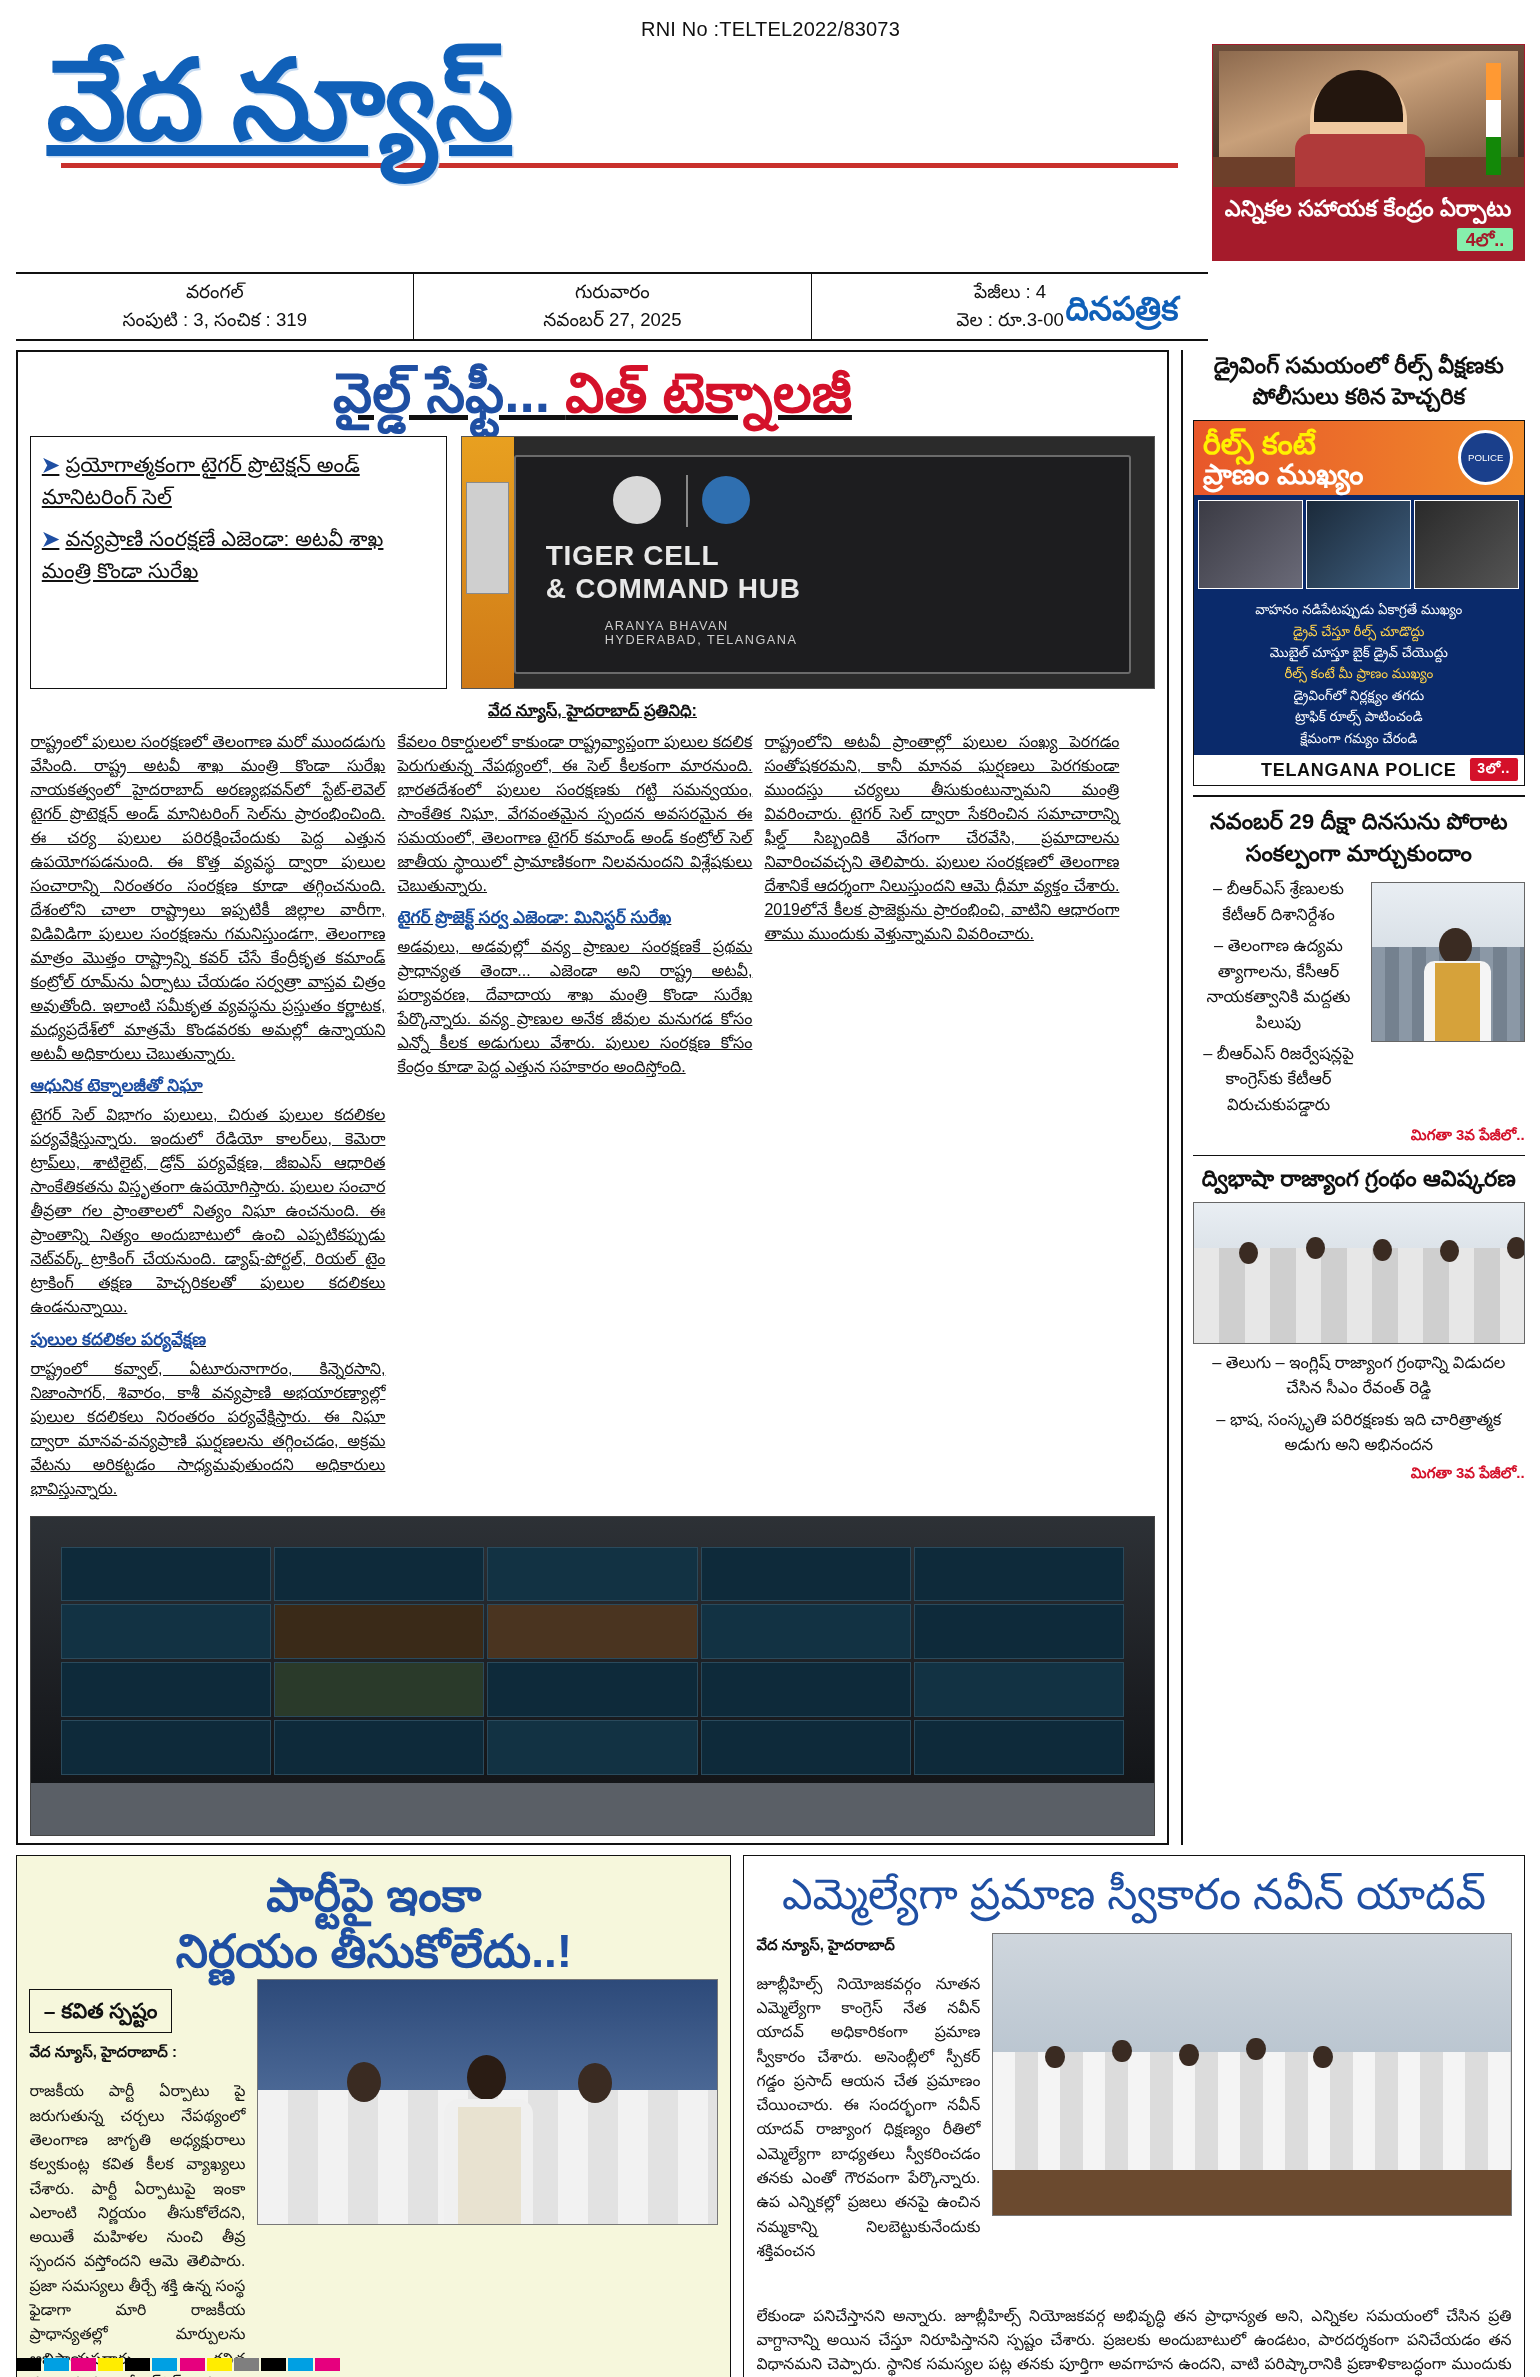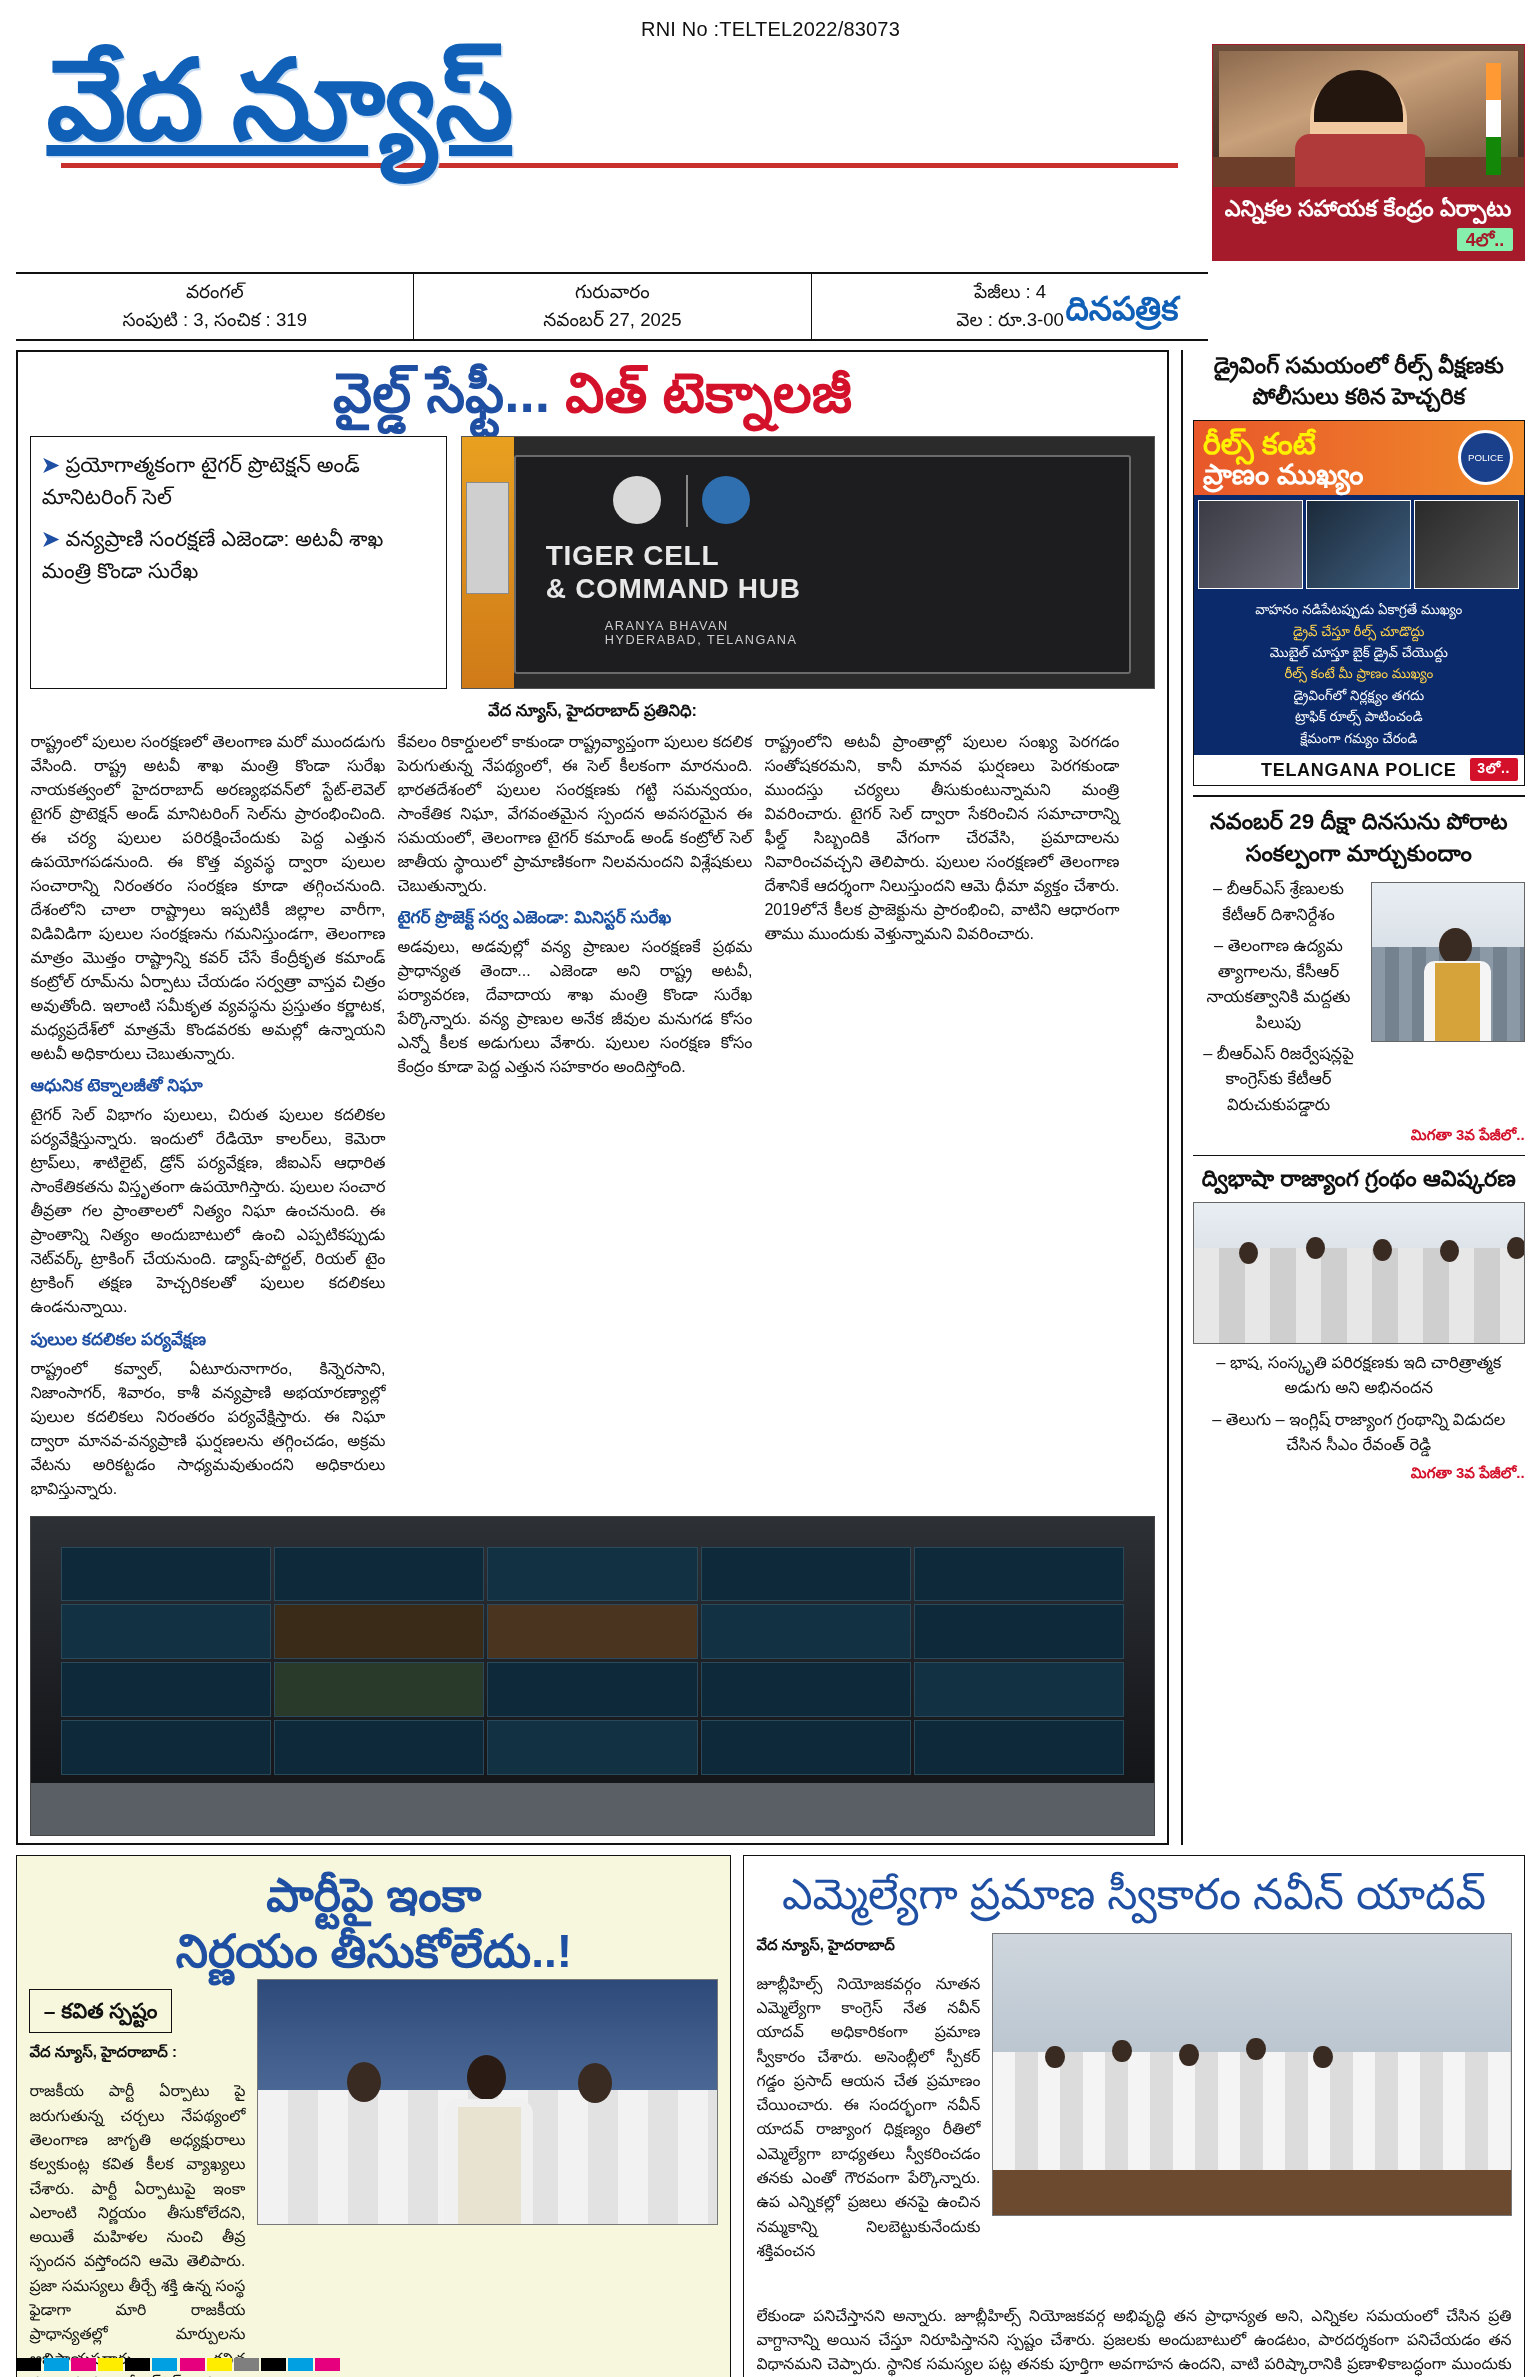--- a/index.html
+++ b/index.html
@@ -39,21 +39,21 @@
   .promo-page { text-align:right; padding:0 10.4px 6px; }
   .promo-page span { background:#86efac; color:#a51b2b; font-weight:bold; font-size:18px; padding:1.5px 9px; border-radius:2.2px; }
 
   
   .infobar { display:flex; border-top:2.2px solid #111; border-bottom:2.2px solid #111; margin-top:10.4px; height:69px; align-items:stretch; width:1192px;}
   .infocell { flex:1; display:flex; flex-direction:column; justify-content:center; align-items:center; font-size:18.6px; line-height:1.5; border-right:1.5px solid #111; padding:0 6px;}
   .infocell:last-child { border-right:none; }
 
   
   .content { display:flex; gap:12px; margin-top:9px; }
-  .left-col { width:1305px; }
+  .left-col { width:1305px;text-decoration:underline; }
   .right-col { width:388px; border-left:2.2px solid #111; padding-left:10.4px; }
 
   .lead-box { border:2.2px solid #111; padding:10.4px 12px 7.5px; }
   .headline { text-align:center; font-size:55px; font-weight:bold; line-height:1.15; }
   .headline .blue { color:#1f4fa3; }
   .headline .red { color:#d4112a; }
 
   .lead-body { display:flex; gap:13.4px; margin-top:10.4px; }
   .bullets { width:417px; border:1.5px solid #111; padding:12px 10.4px; font-size:21px; line-height:1.55; }
   .bullets p { margin:0 0 9px 0; }
@@ -329,22 +329,22 @@
         <div class="sky"></div>
         <div class="crowd" style="height:68%; background:repeating-linear-gradient(90deg,#e7e7e7 0 25px,#cfcfcf 25px 51px);"></div>
         <div class="head-dot" style="left:45px; top:39px;"></div>
         <div class="head-dot" style="left:112px; top:34px;"></div>
         <div class="head-dot" style="left:179px; top:36px;"></div>
         <div class="head-dot" style="left:246px; top:37px;"></div>
         <div class="head-dot" style="left:313px; top:34px;"></div>
       </div>
       <div class="story-sm" style="margin-top:6px">
         <ul>
+          <li>– తెలుగు – ఇంగ్లిష్ రాజ్యాంగ గ్రంథాన్ని విడుదల చేసిన సీఎం రేవంత్ రెడ్డి</li>
           <li>– భాష, సంస్కృతి పరిరక్షణకు ఇది చారిత్రాత్మక అడుగు అని అభినందన</li>
-          <li>– తెలుగు – ఇంగ్లిష్ రాజ్యాంగ గ్రంథాన్ని విడుదల చేసిన సీఎం రేవంత్ రెడ్డి</li>
         </ul>
       </div>
       <div class="more">మిగతా 3వ పేజీలో..</div>
     </div>
   </div>
 
   <div class="bottom">
 
     <div class="bl">
       <div class="bl-head">

